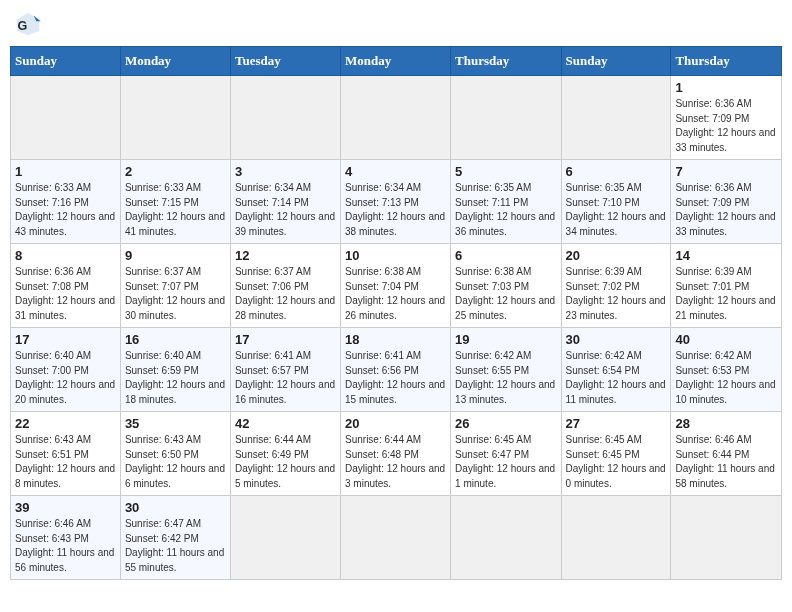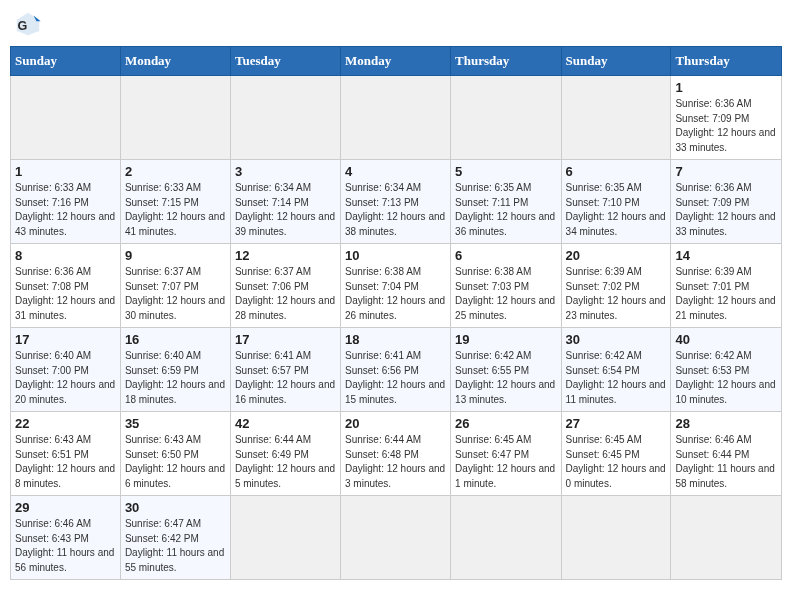--- a/index.html
+++ b/index.html
@@ -365,21 +365,21 @@
           <span class="day-number">28</span>
         <div class="day-info">
           Sunrise: 6:46 AM<br>
           Sunset: 6:44 PM<br>
           Daylight: 11 hours and 58 minutes.
         </div>
         </td>
       </tr>
       <tr>
         <td>
-          <span class="day-number">29</span>
+          <span class="day-number">39</span>
         <div class="day-info">
           Sunrise: 6:46 AM<br>
           Sunset: 6:43 PM<br>
           Daylight: 11 hours and 56 minutes.
         </div>
         </td>
         <td>
           <span class="day-number">30</span>
         <div class="day-info">
           Sunrise: 6:47 AM<br>

